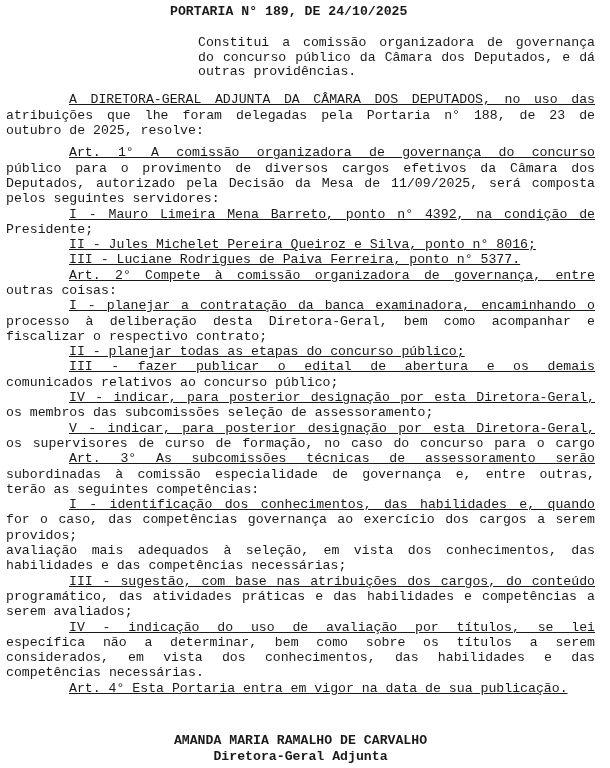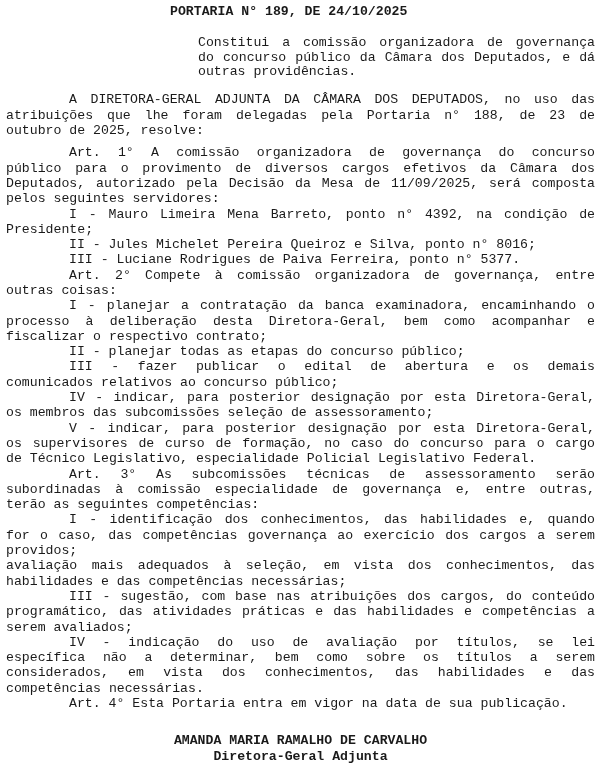--- a/index.html
+++ b/index.html
@@ -34,21 +34,21 @@
       left: 6px;
       width: 589px;
     }
     .ln {
       line-height: 15.3px;
       height: 15.3px;
       white-space: normal;
       overflow: visible;
     }
     .j { text-align: justify; text-align-last: justify; }
-    .ind { text-indent: 63px; }
+    .ind { text-indent: 63px; text-decoration: underline; }
     .gap-art1 { margin-top: 7.1px; }
     .signature {
       position: absolute;
       top: 733.35px;
       left: 6px;
       width: 589px;
       text-align: center;
     }
     .signature .ln { line-height: 15.3px; height: 15.3px; font-weight: bold; }
   </style>
@@ -112,21 +112,20 @@
   </div>
 
   <div>
     <div class="ln j ind">IV - indicar, para posterior designação por esta Diretora-Geral,</div>
     <div class="ln">os membros das subcomissões seleção de assessoramento;</div>
   </div>
 
   <div>
     <div class="ln j ind">V - indicar, para posterior designação por esta Diretora-Geral,</div>
     <div class="ln j">os supervisores de curso de formação, no caso do concurso para o cargo</div>
-    <div class="ln">de Técnico Legislativo, especialidade Policial Legislativo Federal.</div>
   </div>
 
   <div>
     <div class="ln j ind">Art. 3° As subcomissões técnicas de assessoramento serão</div>
     <div class="ln j">subordinadas à comissão especialidade de governança e, entre outras,</div>
     <div class="ln">terão as seguintes competências:</div>
   </div>
 
   <div>
     <div class="ln j ind">I - identificação dos conhecimentos, das habilidades e, quando</div>

